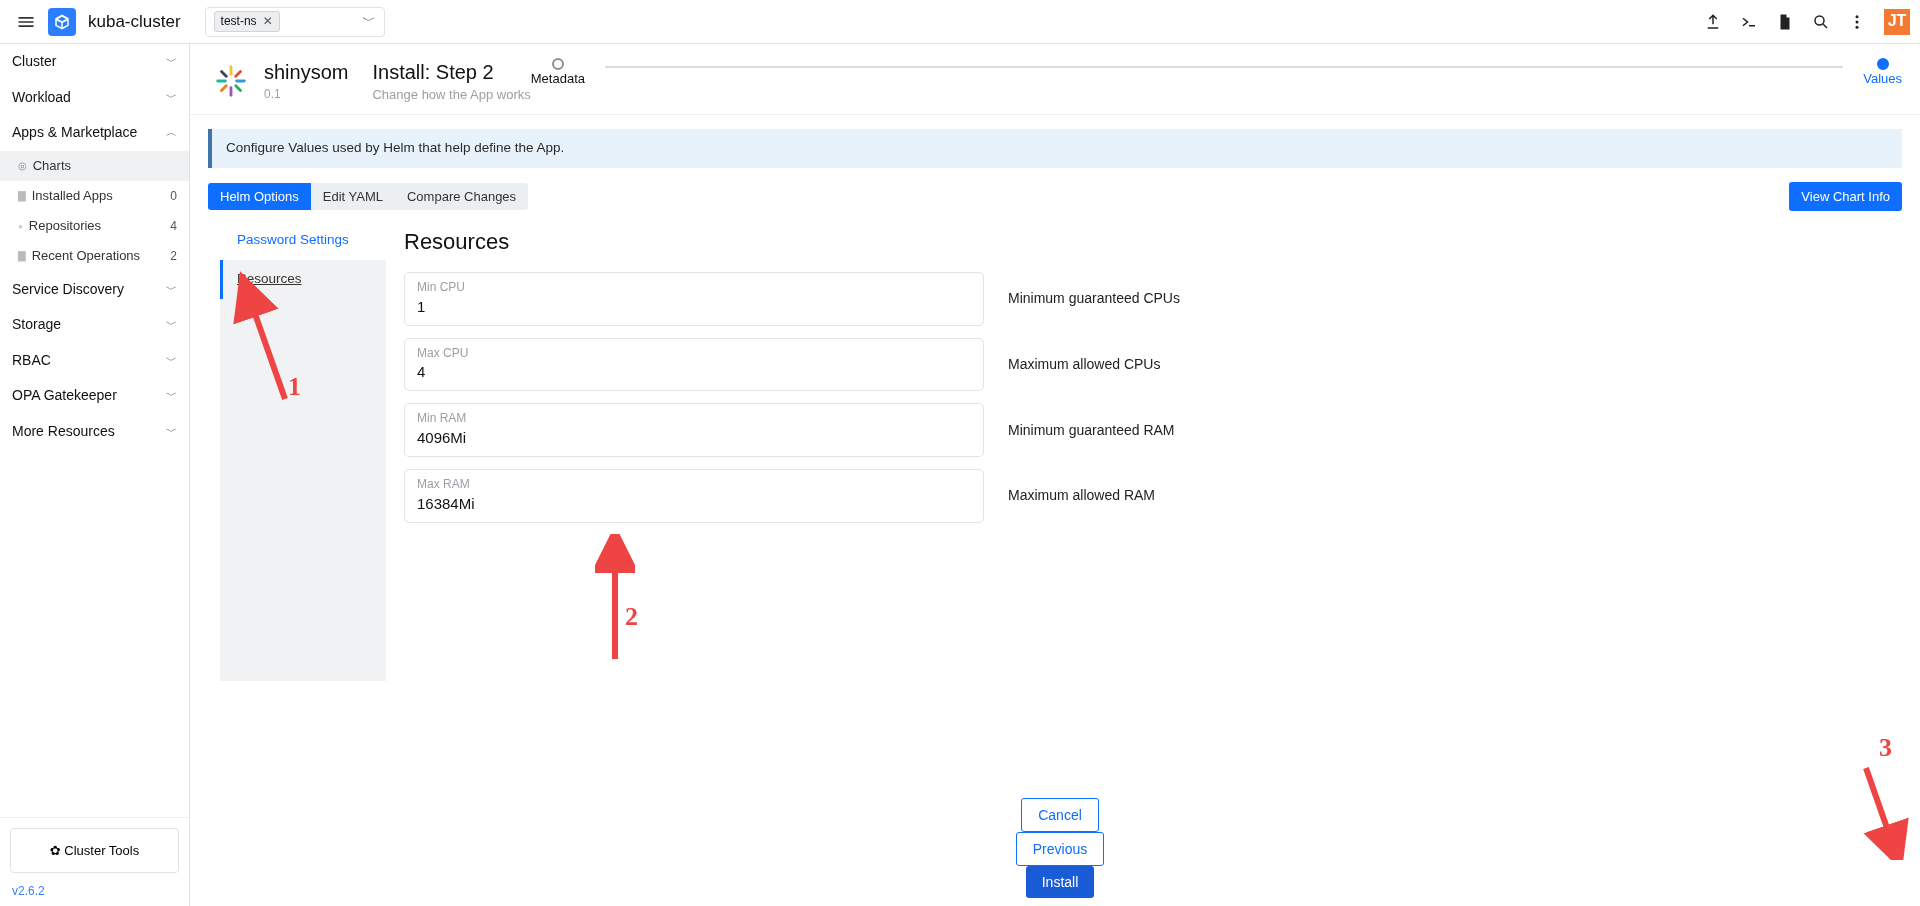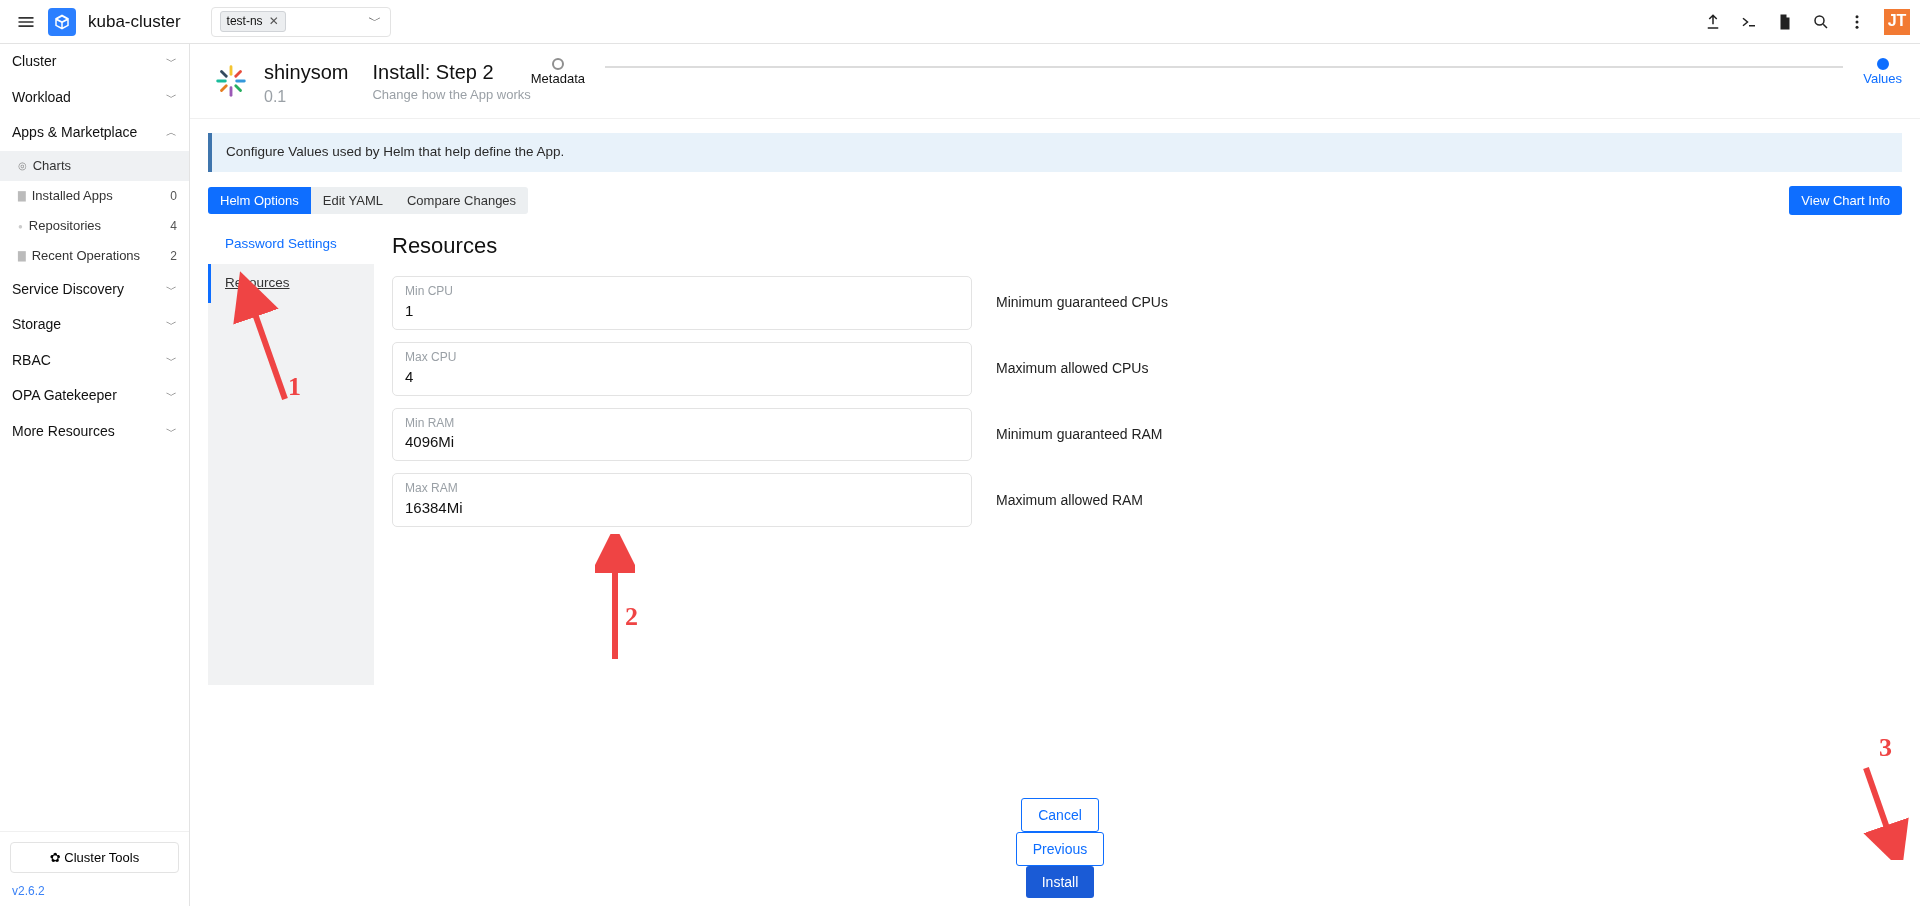--- a/index.html
+++ b/index.html
@@ -44,21 +44,21 @@
   color:#fff;
   width: 28px;
   height: 28px;
   border-radius:4px;
   display:flex; align-items:center; justify-content:center;
   margin-left:6px;
   font-weight:900;
 }
 .cluster-name { margin-left:12px; font-size:17px; }
 .ns-select {
-  margin-left:30px;
+  margin-left:24px;
   width: 180px;
   border:1px solid var(--border);
   border-radius:4px;
   height:30px;
   display:flex;
   align-items:center;
   padding:0 8px;
   font-size:13px;
   cursor:pointer;
 }
@@ -114,21 +114,21 @@
 .sb-sub .count { margin-left:auto; font-size:12px; color:#555; }
 .sb-footer {
   border-top:1px solid #f0f0f0;
   padding:10px;
 }
 .cluster-tools {
   width:100%;
   border:1px solid var(--border);
   background:#fff;
   border-radius:4px;
-  padding:7px 0;
+  padding:14px 0;
   cursor:pointer;
   font-size:13px;
 }
 .vstr {
   padding:0 12px 6px;
   font-size:12px;
   color:#3b82f6;
 }
 
 
@@ -139,21 +139,21 @@
   align-items:flex-start;
   padding:14px 18px 10px 18px;
   border-bottom:1px solid #f0f0f0;
 }
 .app-icon {
   width:46px; height:46px;
   display:flex; align-items:center; justify-content:center;
 }
 .app-meta { margin-left:10px; }
 .app-meta .name { font-size:20px; }
-.app-meta .ver  { font-size:16px; color:var(--gray-light); }
+.app-meta .ver  { font-size:12px; color:var(--gray-light); }
 .step-meta { margin-left:24px; }
 .step-meta .title { font-size:20px; }
 .step-meta .sub   { font-size:13px; color:var(--gray-light); }
 
 .stepper { margin-left:auto; flex:1; display:flex; align-items:center; justify-content:flex-end; min-width:560px;}
 .stepper-track { flex:1; height:2px; background:#dcdcdc; margin:0 20px; position:relative; top:-6px;}
 .step-node { display:flex; flex-direction:column; align-items:center; font-size:13px; }
 .step-circle {
   width:12px; height:12px; border-radius:50%;
   background:#fff; border:2px solid #8f8f8f;
@@ -195,21 +195,21 @@
   color:#fff;
   border:0;
   border-radius:3px;
   padding:7px 12px;
   font-size:13px;
   cursor:pointer;
 }
 
 .cfg-row {
   display:flex;
-  margin:10px 18px 18px 18px;
+  margin:10px 18px 18px 30px;
 }
 .cfg-nav {
   width:166px;
   background:var(--panel-gray);
   min-height:460px;
 }
 .cfg-nav-item {
   padding:10px 14px;
   font-size:13.5px;
   cursor:pointer;

